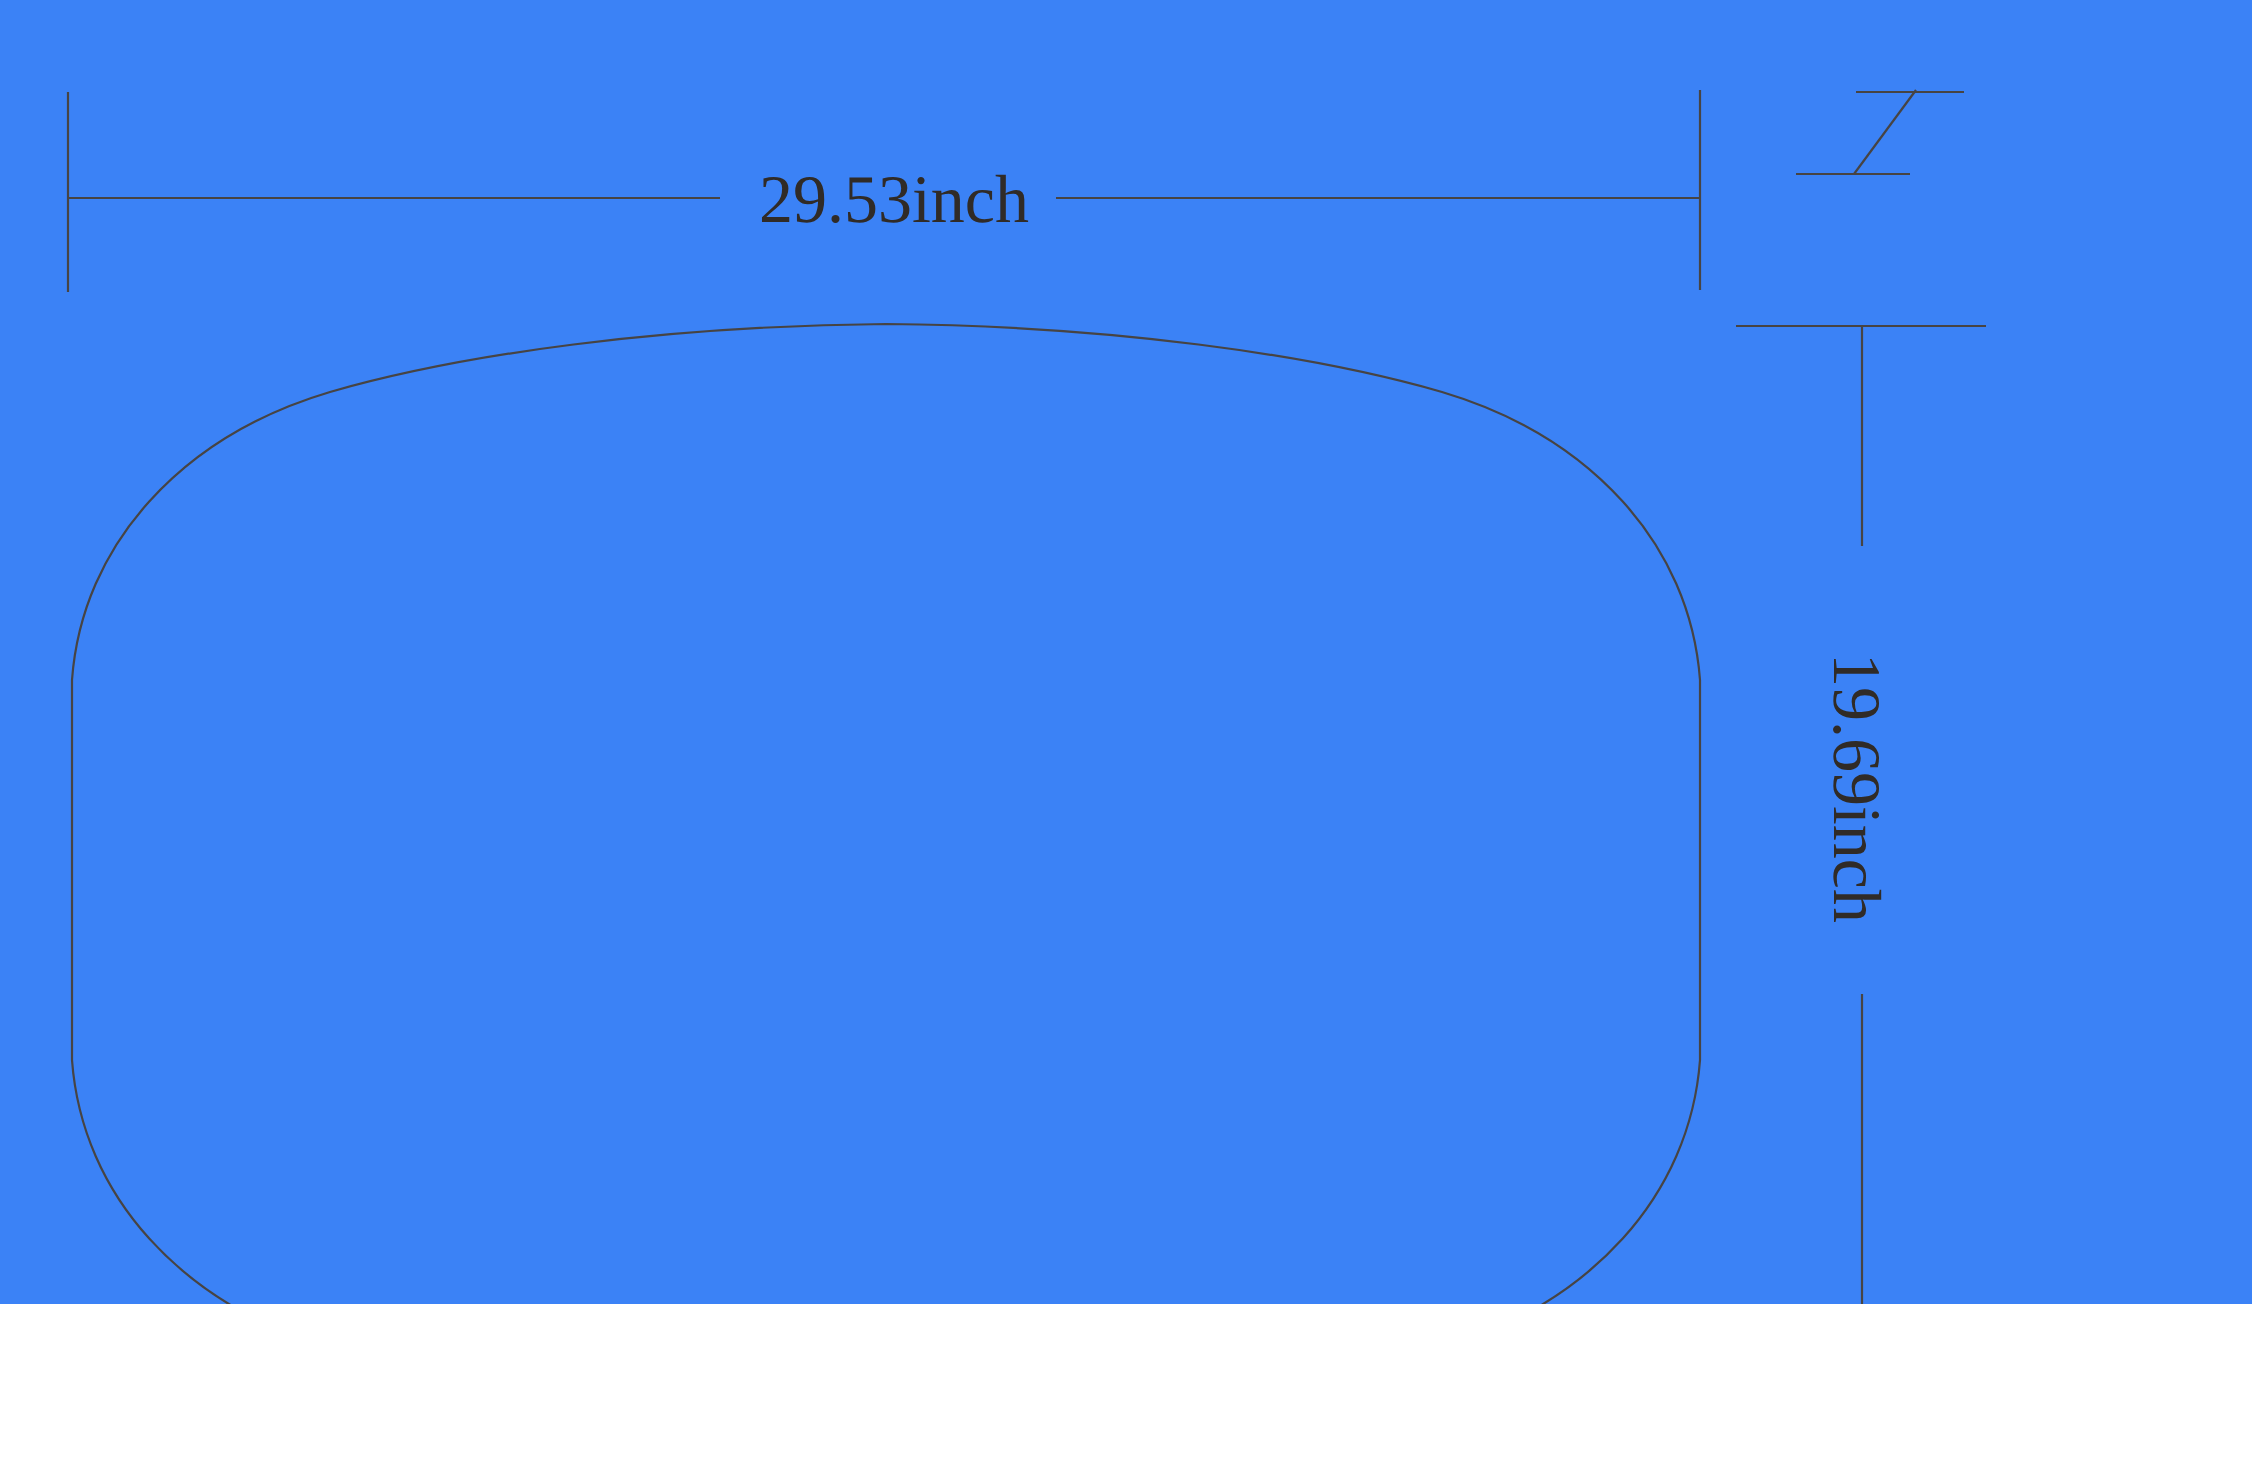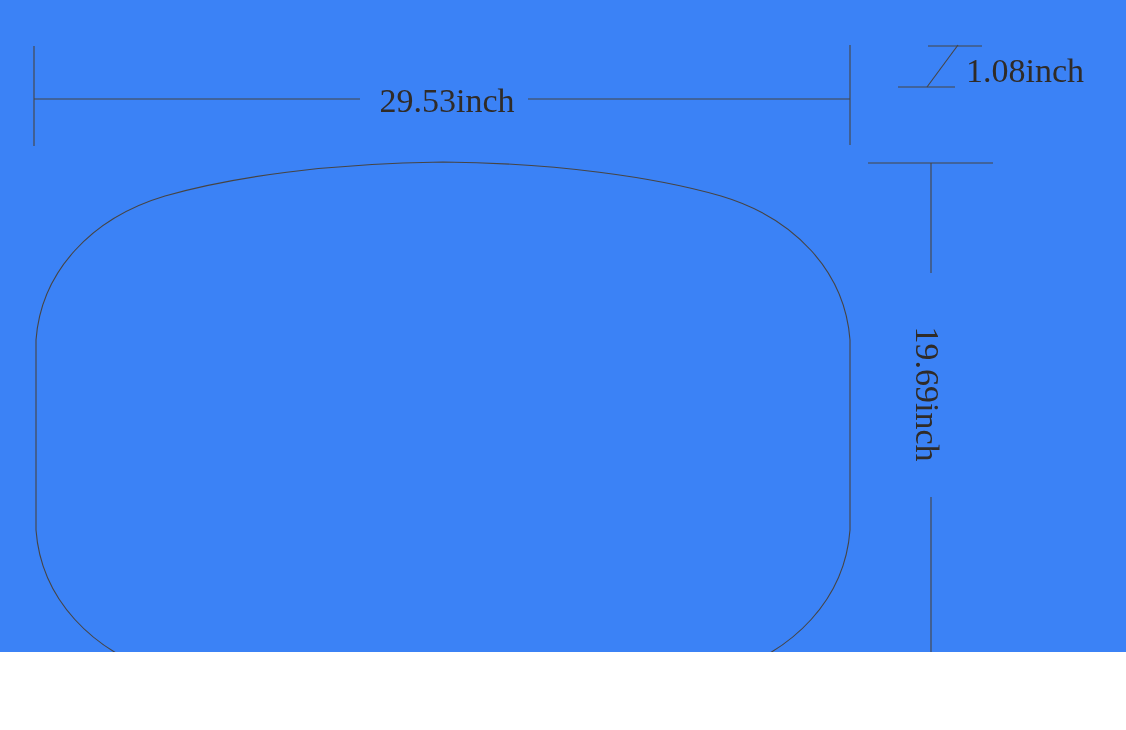--- a/index.html
+++ b/index.html
@@ -93,17 +93,16 @@
     <g stroke="#474443">
       <line x1="928" y1="46" x2="982" y2="46"></line>
       <line x1="898" y1="87" x2="955" y2="87"></line>
       <line x1="927" y1="87" x2="958" y2="45"></line>
     </g>
 
   </svg>
 
   <div class="dim-label" id="width-label">29.53inch</div>
 
-  <div class="dim-label" id="thickness-label">1.08inch</div>
 
   <div class="dim-label" id="height-label">19.69inch</div>
 
 </div>
 
 </body></html>

